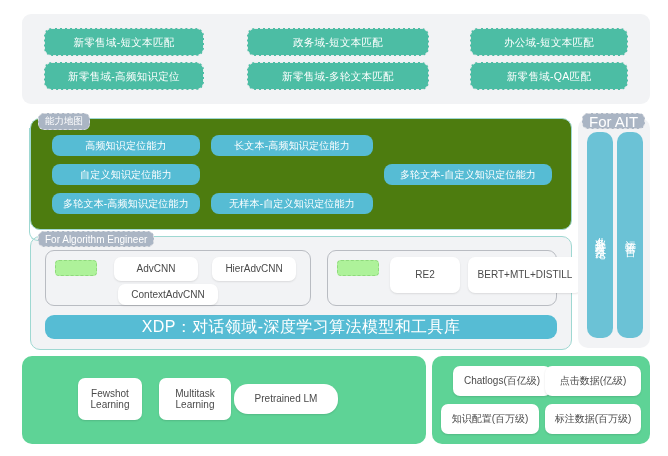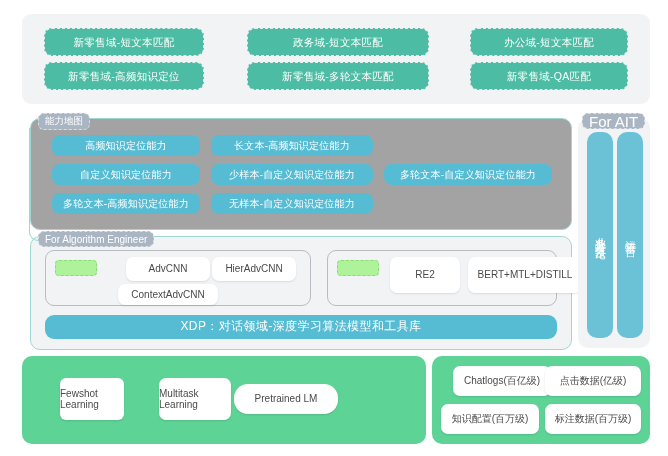--- a/index.html
+++ b/index.html
@@ -21,21 +21,21 @@
     width: 668px;
     height: 456px;
     background: #ffffff;
   }
 
   
   .pill {
     display: flex;
     align-items: center;
     justify-content: center;
-    text-align: left;
+    text-align: center;
     box-sizing: border-box;
     border-radius: 7px;
     line-height: 1.15;
   }
 
   
   .scene-panel {
     position: absolute;
     left: 22px; top: 14px;
     width: 628px; height: 90px;
@@ -50,21 +50,21 @@
     border: 1.4px dashed #e9eaec;
     border-radius: 8px;
     letter-spacing: .3px;
   }
 
   
   .cap-panel {
     position: absolute;
     left: 30px; top: 118px;
     width: 540px; height: 110px;
-    background: #a3a3a3;
+    background: #4d7c0f;
     border: 1.3px solid #9fd8d2;
     border-radius: 10px;
   }
   .tag {
     position: absolute;
     display: flex;
     align-items: center;
     justify-content: center;
     background: #aab5c4;
     color: #ffffff;
@@ -118,21 +118,21 @@
     background: #ffffff;
     color: #4a4a4a;
     font-size: 10px;
     border-radius: 7px;
     box-shadow: 0 1px 2px rgba(0,0,0,.10);
   }
   .xdp-bar {
     position: absolute;
     background: #56bcd4;
     color: #ffffff;
-    font-size: 12px;
+    font-size: 16px;
     border-radius: 9px;
     letter-spacing: .4px;
   }
 
   
   .right-panel {
     position: absolute;
     left: 578px; top: 118px;
     width: 72px; height: 230px;
     background: #f2f3f5;
@@ -213,53 +213,52 @@
     <div class="pill scene-pill" style="left:448px; top:48px; width:158px; height:28px;">新零售域-QA匹配</div>
   </div>
 
   <div class="hook"></div>
 
   <div class="tag" style="left:38px; top:113px; height:17px;">能力地图</div>
   <div class="cap-panel">
     <div class="pill cap-pill" style="left:21px;  top:16px; width:148px; height:21px;">高频知识定位能力</div>
     <div class="pill cap-pill" style="left:180px; top:16px; width:162px; height:21px;">长文本-高频知识定位能力</div>
     <div class="pill cap-pill" style="left:21px;  top:45px; width:148px; height:21px;">自定义知识定位能力</div>
-    <div class="pill cap-pill" style="left:180px; top:45px; width:162px; height:21px;">少样本-自定义知识定位能力</div>
     <div class="pill cap-pill" style="left:353px; top:45px; width:168px; height:21px;">多轮文本-自定义知识定位能力</div>
     <div class="pill cap-pill" style="left:21px;  top:74px; width:148px; height:21px;">多轮文本-高频知识定位能力</div>
     <div class="pill cap-pill" style="left:180px; top:74px; width:162px; height:21px;">无样本-自定义知识定位能力</div>
   </div>
 
   <div class="tag" style="left:38px; top:231px; height:16px; font-size:10px;">For Algorithm Engineer</div>
   <div class="algo-panel">
 
     <div class="algo-group" style="left:14px; top:13px; width:266px; height:56px;">
       <div class="green-tag" style="left:9px; top:9px; width:42px; height:16px;"></div>
-      <div class="pill model-chip" style="left:80px;  top:6px;  width:84px; height:24px;">AdvCNN</div>
+      <div class="pill model-chip" style="left:68px;  top:6px;  width:84px; height:24px;">AdvCNN</div>
       <div class="pill model-chip" style="left:72px;  top:33px; width:100px; height:21px;">ContextAdvCNN</div>
       <div class="pill model-chip" style="left:166px; top:6px;  width:84px; height:24px;">HierAdvCNN</div>
     </div>
 
     <div class="algo-group" style="left:296px; top:13px; width:230px; height:56px;">
       <div class="green-tag" style="left:9px; top:9px; width:42px; height:16px;"></div>
       <div class="pill model-chip" style="left:62px;  top:6px; width:70px;  height:36px;">RE2</div>
       <div class="pill model-chip" style="left:140px; top:6px; width:114px; height:36px;">BERT+MTL+DISTILL</div>
     </div>
 
     <div class="pill xdp-bar" style="left:14px; top:78px; width:512px; height:24px;">XDP：对话领域-深度学习算法模型和工具库</div>
   </div>
 
   <div class="tag" style="left:582px; top:113px; height:16px; font-size:15px;">For AIT</div>
   <div class="right-panel">
     <div class="vbar" style="left:9px;  top:14px; width:26px; height:206px;">业务分析方法论</div>
     <div class="vbar" style="left:39px; top:14px; width:26px; height:206px;">运营平台</div>
   </div>
 
   <div class="bottom-green">
-    <div class="pill learn-chip" style="left:38px;  top:22px; width:64px; height:42px;border-radius:6px;">Fewshot Learning</div>
+    <div class="pill learn-chip" style="left:56px;  top:22px; width:64px; height:42px;">Fewshot Learning</div>
     <div class="pill learn-chip" style="left:137px; top:22px; width:72px; height:42px;">Multitask Learning</div>
     <div class="pill learn-chip" style="left:212px; top:28px; width:104px; height:30px;border-radius:14px;">Pretrained LM</div>
   </div>
 
   <div class="data-panel">
     <div class="pill data-chip" style="left:9px;   top:10px; width:98px; height:30px;margin-left:12px;">Chatlogs(百亿级)</div>
     <div class="pill data-chip" style="left:113px; top:10px; width:96px; height:30px;">点击数据(亿级)</div>
     <div class="pill data-chip" style="left:9px;   top:48px; width:98px; height:30px;">知识配置(百万级)</div>
     <div class="pill data-chip" style="left:113px; top:48px; width:96px; height:30px;">标注数据(百万级)</div>
   </div>

